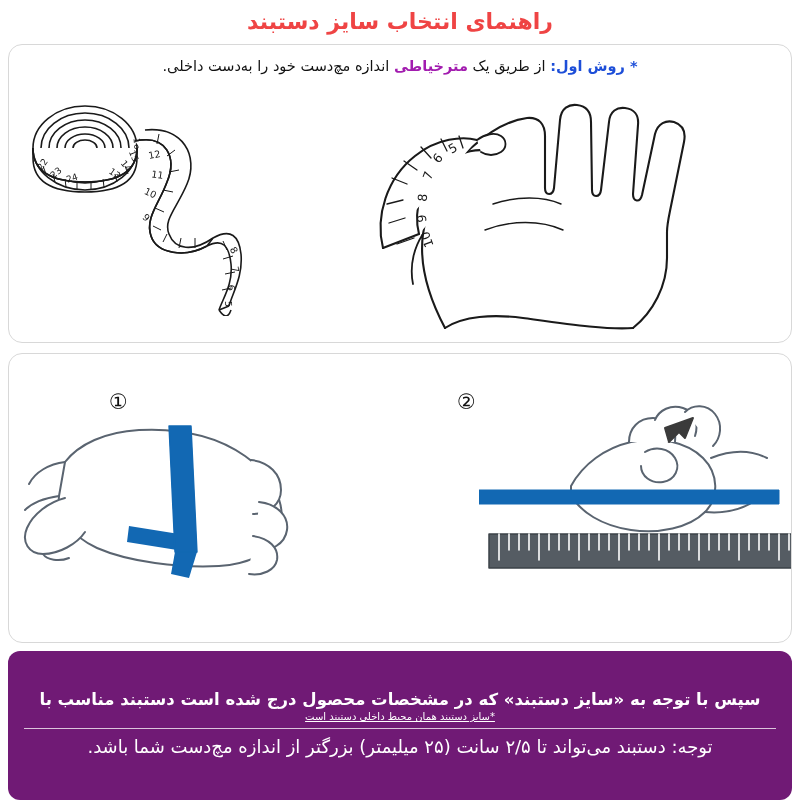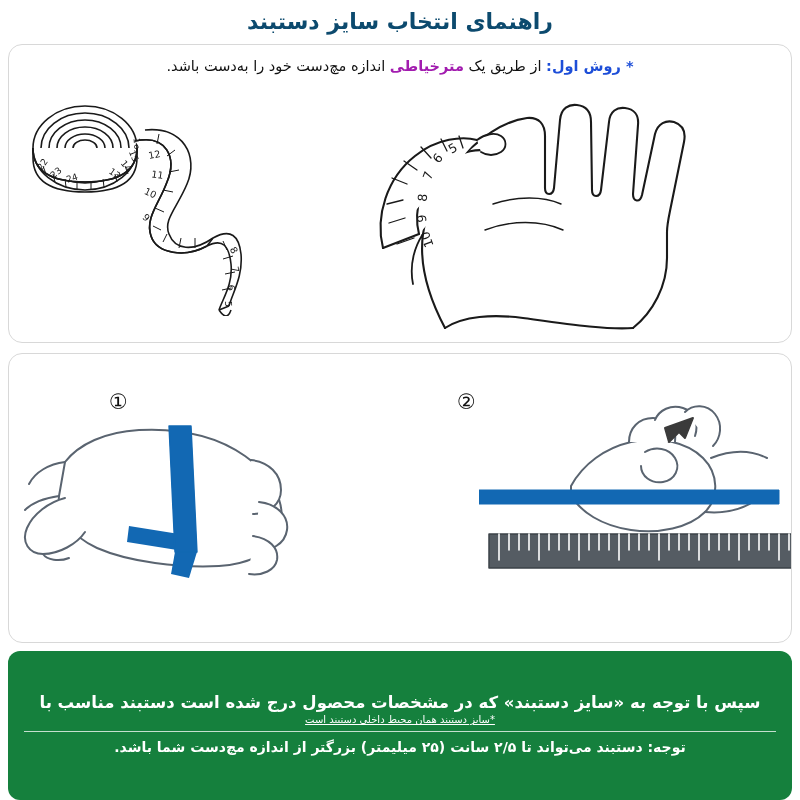--- a/index.html
+++ b/index.html
@@ -21,21 +21,21 @@
     box-sizing: border-box;
     padding: 0 8px;
     display: flex;
     flex-direction: column;
   }
   
   .title {
     text-align: center;
     font-size: 22px;
     font-weight: bold;
-    color: #0c4a6e;
+    color: #ef4444;
     letter-spacing: 0.5px;
     padding: 9px 0 9px 0;
     line-height: 1.2;
   }
   
   .panel {
     border: 1px solid #d8d8d8;
     border-radius: 14px;
     background: #ffffff;
     position: relative;
@@ -59,21 +59,21 @@
   .panel-art {
     position: relative;
     width: 100%;
     height: calc(100% - 34px);
   }
   svg { display: block; }
   .art-abs { position: absolute; }
 
   
   .footer {
-    background: #15803d;
+    background: #701a75;
     border-radius: 12px;
     color: #ffffff;
     padding: 10px 16px 12px 16px;
     box-sizing: border-box;
     height: 150px;
     display: flex;
     flex-direction: column;
     justify-content: center;
     gap: 0;
     align-items: center;
@@ -93,22 +93,22 @@
     text-decoration: underline;
   }
   .footer-rule {
     border: 0;
     border-top: 1px solid rgba(255,255,255,0.75);
     margin: 6px 2px 4px 2px;
     width: 100%;
   }
   .footer-warn {
     text-align: center;
-    font-size: 14px;
-    font-weight: bold;
+    font-size: 18px;
+    font-weight: normal;
     line-height: 1.6;
     direction: rtl;
   }
   .quoted { display: inline; }
   .circ-num {
     font-size: 21px;
     color: #111;
   }
 </style>
 </head>
@@ -117,21 +117,21 @@
 <div class="page">
 
   <div class="title">راهنمای انتخاب سایز دستبند</div>
 
   <div class="panel panel-1">
 
     <div class="panel-caption">
       <span class="red">* روش اول:</span>
       <span>از طریق یک</span>
       <span class="bold">مترخیاطی</span>
-      <span>اندازه مچ‌دست خود را به‌دست باشد.</span>
+      <span>اندازه مچ‌دست خود را به‌دست داخلی.</span>
     </div>
 
     <div class="panel-art">
 
       <div class="art-abs" style="left:8px; top:8px;">
         <svg width="280" height="230" viewBox="0 0 280 230" fill="none" stroke="#1a1a1a" stroke-width="1.6">
 
           <ellipse cx="68" cy="62" rx="52" ry="42" fill="#fff"></ellipse>
           <ellipse cx="68" cy="62" rx="44" ry="35" fill="#fff"></ellipse>
           <ellipse cx="68" cy="62" rx="36" ry="28" fill="#fff"></ellipse>

